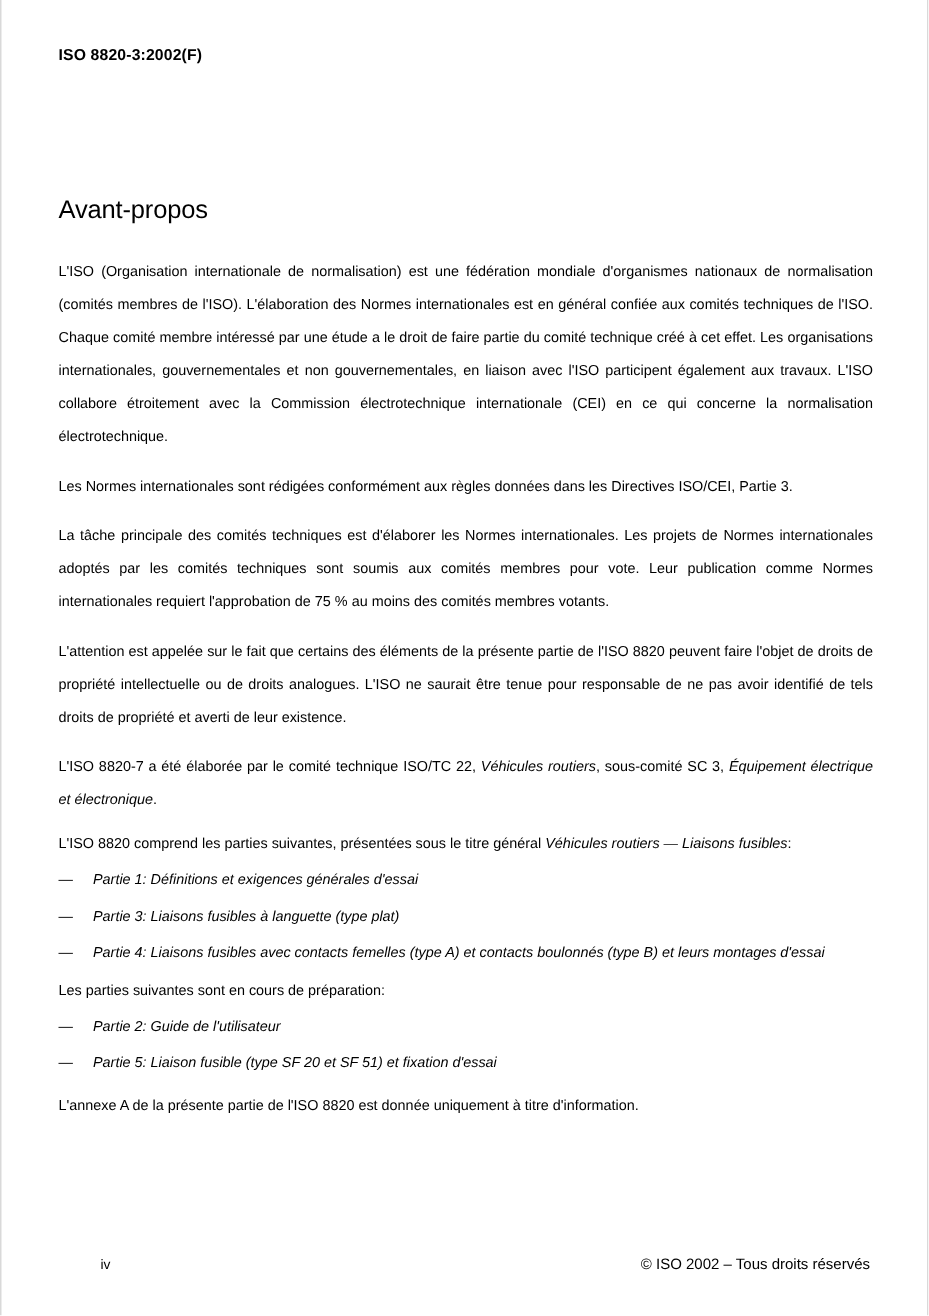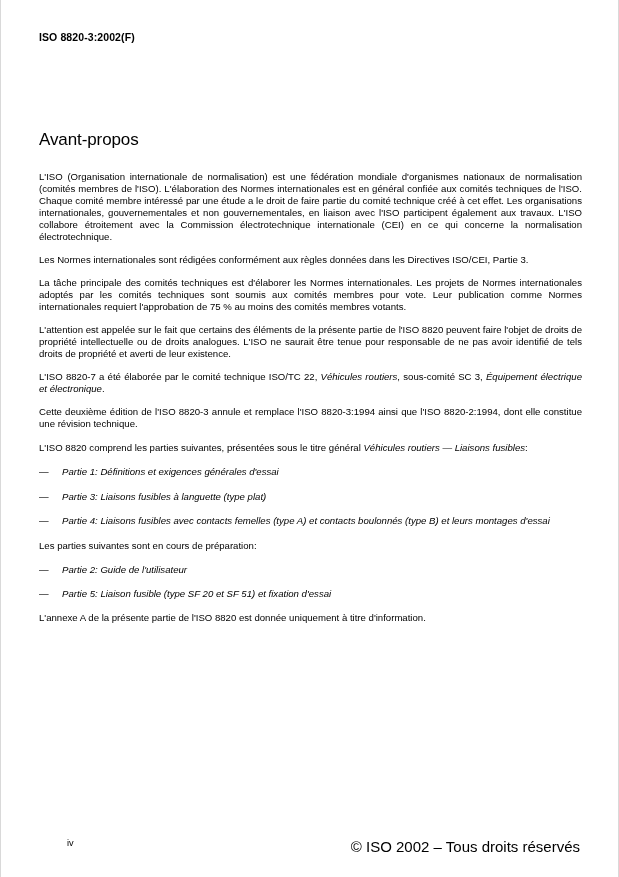--- a/index.html
+++ b/index.html
@@ -36,21 +36,21 @@
     width: 543px;
   }
   h1.section-title {
     font-size: 17px;
     font-weight: normal;
     margin: 0 0 21px 0;
     letter-spacing: -0.1px;
   }
   p.para {
     font-size: 9.6px;
-    line-height: 12px;
+    line-height: 22px;
     text-align: justify;
     text-justify: inter-word;
     margin: 0 0 11px 0;
   }
   p.para.last-para {
     margin-bottom: 0;
   }
   .lead-in {
     font-size: 9.6px;
     line-height: 13.4px;
@@ -91,21 +91,21 @@
     position: absolute;
     left: 0;
     top: 0;
     font-size: 9.2px;
     padding-left: 28px;
   }
   .footer .copyright {
     position: absolute;
     right: 0;
     top: 0;
-    font-size: 15px;
+    font-size: 10px;
     white-space: nowrap;
   }
 </style>
 </head>
 <body>
 
 <div class="page">
 
   <div class="running-head">ISO 8820-3:2002(F)</div>
 
@@ -116,21 +116,20 @@
     <p class="para">L'ISO (Organisation internationale de normalisation) est une fédération mondiale d'organismes nationaux de normalisation (comités membres de l'ISO). L'élaboration des Normes internationales est en général confiée aux comités techniques de l'ISO. Chaque comité membre intéressé par une étude a le droit de faire partie du comité technique créé à cet effet. Les organisations internationales, gouvernementales et non gouvernementales, en liaison avec l'ISO participent également aux travaux. L'ISO collabore étroitement avec la Commission électrotechnique internationale (CEI) en ce qui concerne la normalisation électrotechnique.</p>
 
     <p class="para">Les Normes internationales sont rédigées conformément aux règles données dans les Directives ISO/CEI, Partie 3.</p>
 
     <p class="para">La tâche principale des comités techniques est d'élaborer les Normes internationales. Les projets de Normes internationales adoptés par les comités techniques sont soumis aux comités membres pour vote. Leur publication comme Normes internationales requiert l'approbation de 75 % au moins des comités membres votants.</p>
 
     <p class="para">L'attention est appelée sur le fait que certains des éléments de la présente partie de l'ISO 8820 peuvent faire l'objet de droits de propriété intellectuelle ou de droits analogues. L'ISO ne saurait être tenue pour responsable de ne pas avoir identifié de tels droits de propriété et averti de leur existence.</p>
 
     <p class="para"><span>L'ISO 8820-7 a été élaborée par le comité technique ISO/TC 22, </span><i class="title-it">Véhicules routiers</i><span>, sous-comité SC 3, </span><i class="title-it">Équipement électrique et électronique</i><span>.</span></p>
 
-    <p class="para">Cette deuxième édition de l'ISO 8820-3 annule et remplace l'ISO 8820-3:1994 ainsi que l'ISO 8820-2:1994, dont elle constitue une révision technique.</p>
 
     <p class="lead-in"><span>L'ISO 8820 comprend les parties suivantes, présentées sous le titre général </span><i class="title-it">Véhicules routiers — Liaisons fusibles</i><span>:</span></p>
 
     <ul class="dash-list">
       <li><span class="dash">—</span><span>Partie 1: Définitions et exigences générales d'essai</span></li>
       <li><span class="dash">—</span><span>Partie 3: Liaisons fusibles à languette (type plat)</span></li>
       <li><span class="dash">—</span><span>Partie 4: Liaisons fusibles avec contacts femelles (type A) et contacts boulonnés (type B) et leurs montages d'essai</span></li>
     </ul>
 
     <p class="lead-in">Les parties suivantes sont en cours de préparation:</p>

